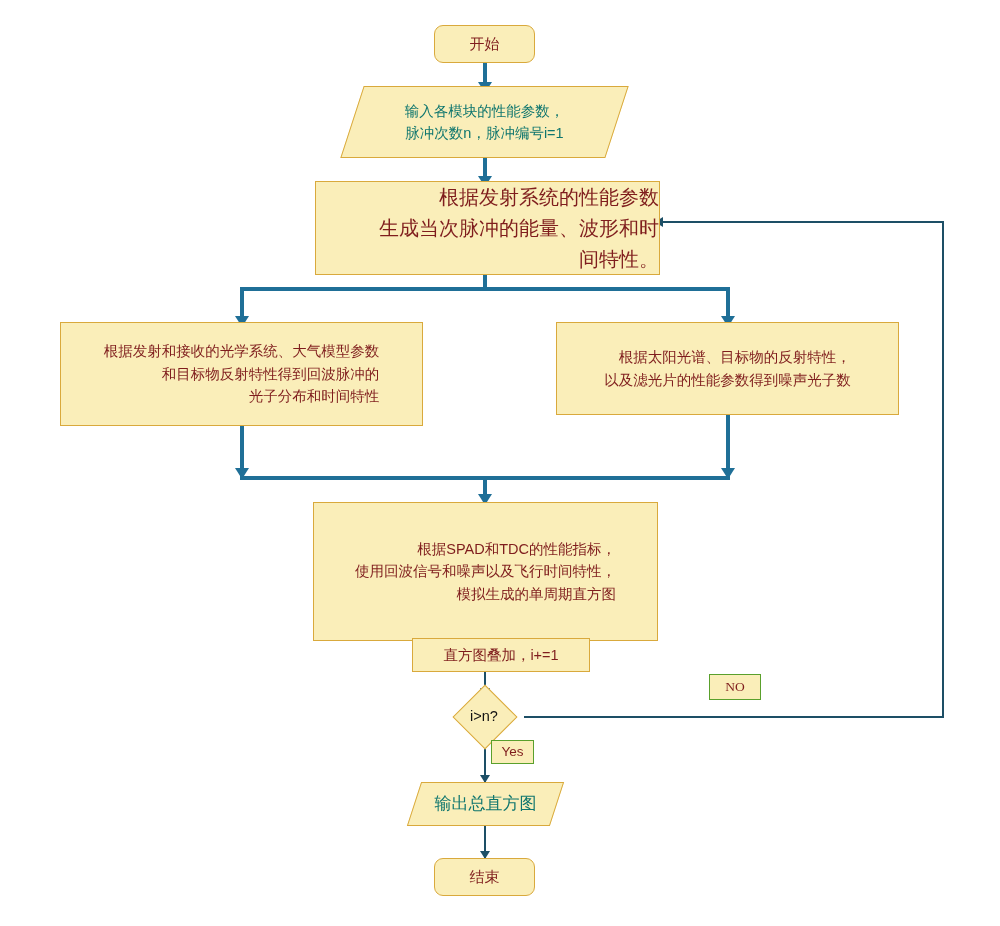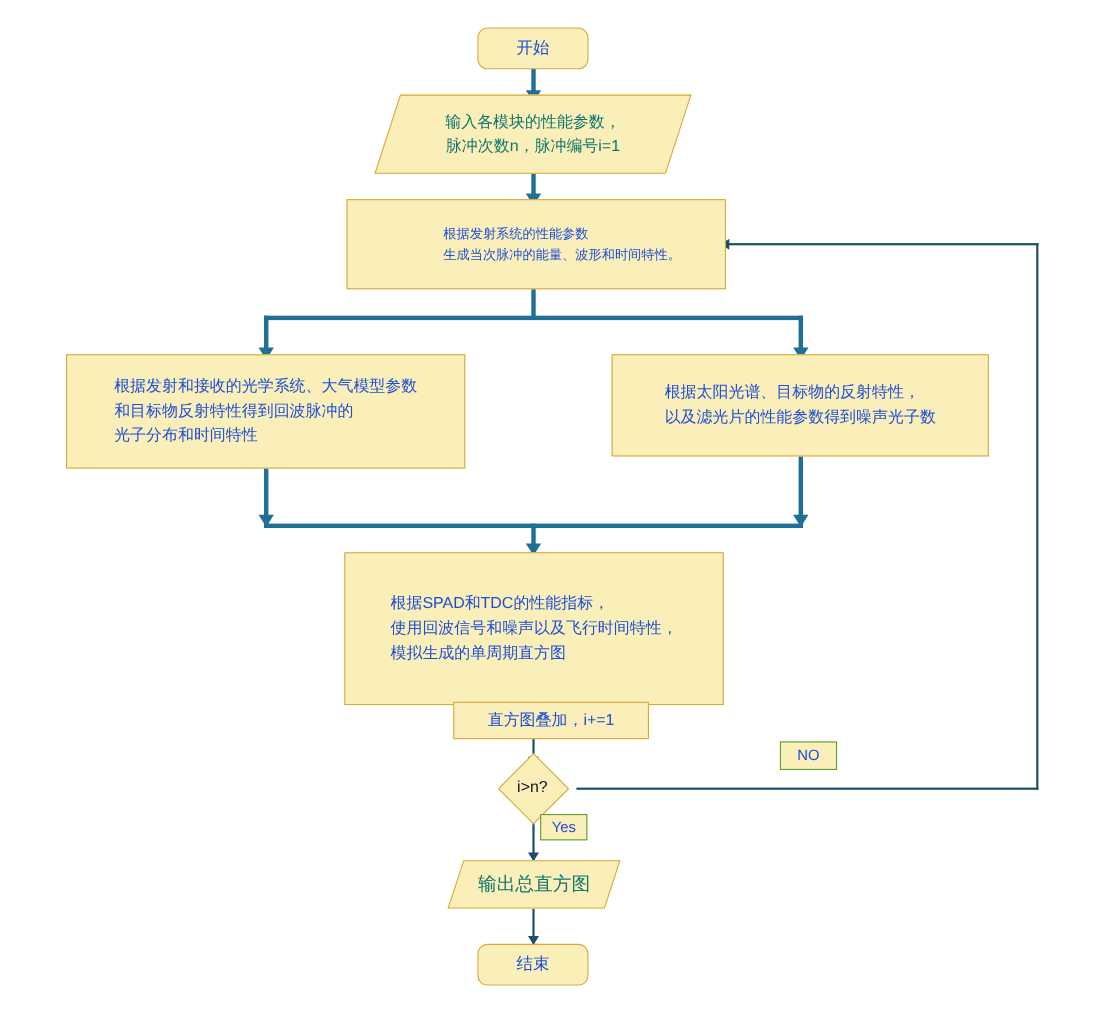--- a/index.html
+++ b/index.html
@@ -14,25 +14,25 @@
     position: relative;
     width: 1000px;
     height: 926px;
     background: #ffffff;
     overflow: hidden;
   }
   
   .node {
     position: absolute;
     box-sizing: border-box;
-    color: #1d4ed8;
+    color: #7f1d1d;
     display: flex;
     align-items: center;
     justify-content: center;
-    text-align: left;
+    text-align: right;
     line-height: 1.55;
     white-space: pre-line;
   }
   .box {
     background: #faeeb9;
     border: 1.6px solid #d9a93c;
   }
   .rounded {
     background: #faeeb9;
     border: 1.6px solid #d9a93c;
@@ -162,42 +162,42 @@
   <div class="arrow down thin" style="left:480px; top:851px;"></div>
 
   <div class="node rounded" style="left:434px; top:25px; width:101px; height:38px; font-size:15px;">开始</div>
 
   <div class="skewwrap" style="left:352px; top:86px; width:265px; height:72px;">
     <div class="skewbg"></div>
     <div class="skewtext" style="font-size:14.5px;">输入各模块的性能参数，
 脉冲次数n，脉冲编号i=1</div>
   </div>
 
-  <div class="node box" style="left:315px; top:181px; width:345px; height:82px; font-size:12px;padding-left:47px;">根据发射系统的性能参数
+  <div class="node box" style="left:315px; top:181px; width:345px; height:94px; font-size:20px;padding-left:47px;">根据发射系统的性能参数
 生成当次脉冲的能量、波形和时间特性。</div>
 
   <div class="node box" style="left:556px; top:322px; width:343px; height:93px; font-size:14.5px;">根据太阳光谱、目标物的反射特性，
 以及滤光片的性能参数得到噪声光子数</div>
 
   <div class="node box" style="left:60px; top:322px; width:363px; height:104px; font-size:14.5px;">根据发射和接收的光学系统、大气模型参数
 和目标物反射特性得到回波脉冲的
 光子分布和时间特性</div>
 
   <div class="node box" style="left:313px; top:502px; width:345px; height:139px; font-size:14.5px;">根据SPAD和TDC的性能指标，
 使用回波信号和噪声以及飞行时间特性，
 模拟生成的单周期直方图</div>
 
   <div class="node box" style="left:412px; top:638px; width:178px; height:34px; font-size:14.5px;">直方图叠加，i+=1</div>
 
   <div class="diamond" style="left:440px; top:694px; width:88px; height:44px;">
     <div class="dbg" style="left:22px; top:0px; width:44px; height:44px;"></div>
     <div class="dtext" style="font-size:14.5px;">i&gt;n?</div>
   </div>
 
-  <div class="node lbl" style="left:709px; top:674px; width:52px; height:26px; font-size:13.5px;">NO</div>
+  <div class="node lbl" style="left:709px; top:674px; width:52px; height:26px; font-size:13.5px;font-family:Liberation Serif, serif;">NO</div>
 
   <div class="node lbl" style="left:491px; top:740px; width:43px; height:24px; font-size:13.5px;">Yes</div>
 
   <div class="skewwrap" style="left:414px; top:782px; width:143px; height:44px;">
     <div class="skewbg"></div>
     <div class="skewtext" style="font-size:17px;">输出总直方图</div>
   </div>
 
   <div class="node rounded" style="left:434px; top:858px; width:101px; height:38px; font-size:15px;">结束</div>
 

